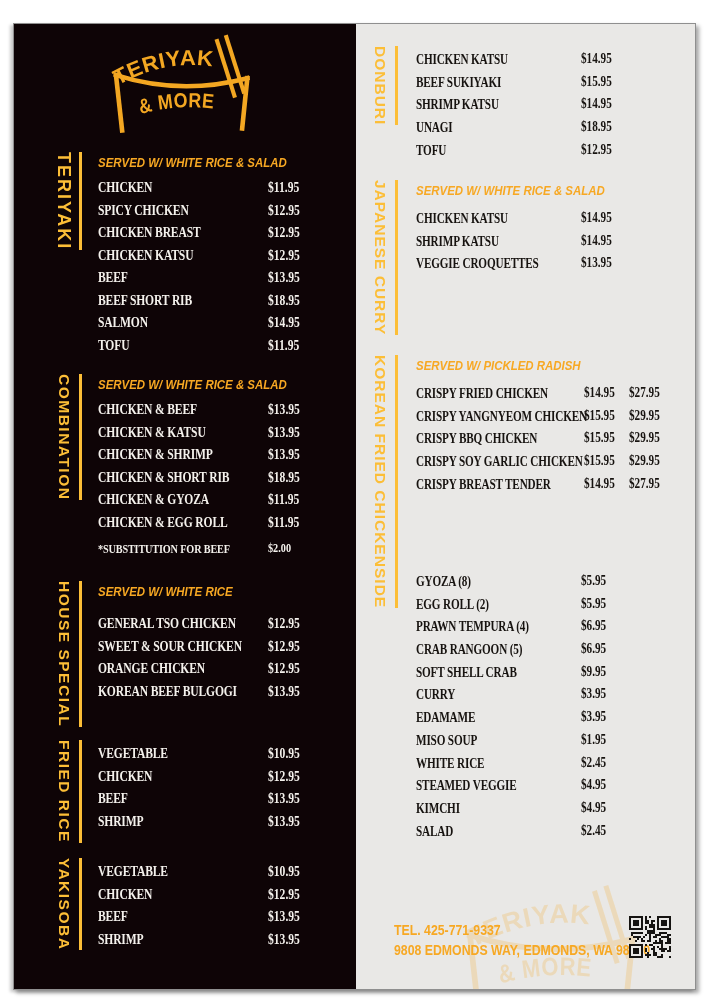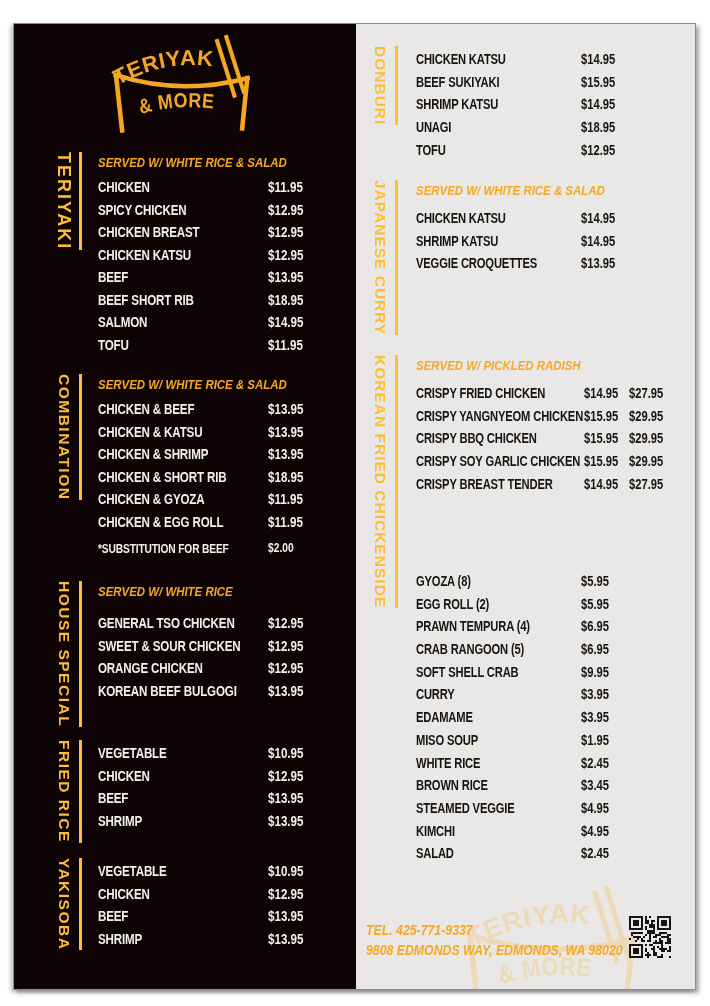--- a/index.html
+++ b/index.html
@@ -21,21 +21,21 @@
   .sec{position:absolute;width:260px;}
   .sec.left{left:84px;}
   .sec.right{left:402px;width:270px;}
 
   .sub{height:17px;line-height:17px;margin-bottom:5px;font-size:13px;font-weight:bold;
        font-style:italic;color:var(--accent);white-space:nowrap;
        transform:scaleX(.88);transform-origin:left;}
   .sec.right .sub{margin-bottom:8px;}
   .sec-house .sub{margin-bottom:12px;}
 
-  .row{position:relative;height:22.5px;line-height:22.5px;white-space:nowrap;}
+  .row{position:relative;height:22.5px;line-height:22.5px;white-space:nowrap;font-family:Liberation Serif, serif;}
   .sec.right .row{height:22.7px;line-height:22.7px;}
   .sec-kfc .row{height:21.6px;line-height:21.6px;}
   .sec-kfc .rows{margin-top:2px;}
   .iname{font-size:14.5px;font-weight:bold;letter-spacing:-.2px;display:inline-block;
          transform:scaleX(.8);transform-origin:left;}
   .iprice{position:absolute;left:170px;font-size:14.5px;font-weight:bold;display:inline-block;
           transform:scaleX(.8);transform-origin:left;}
   .sec.left .iname,.sec.left .iprice{color:var(--ink-light);}
   .sec.right .iname,.sec.right .iprice{color:var(--ink-dark);font-size:14px;}
   .sec.right .iprice{left:165px;}
@@ -51,21 +51,21 @@
   .vlabel{position:absolute;display:flex;align-items:stretch;top:-2px;}
   .sec.left .vlabel{left:-44px;}
   .sec.right .vlabel{left:-46px;}
   .vtext{writing-mode:vertical-rl;font-weight:bold;color:var(--accent2);
          font-size:15.5px;letter-spacing:1.5px;line-height:20px;}
   .sec-teriyaki .vtext{font-size:18px;letter-spacing:2px;}
   .sec.right .vtext{font-size:15.5px;letter-spacing:1px;}
   .sec-donburi .vtext,.sec-side .vtext{font-size:16px;letter-spacing:1.5px;}
   .vline{width:3px;background:var(--accent2);margin-left:5px;}
 
-  .footer{position:absolute;left:352px;top:896px;color:var(--accent);font-style:italic;}
+  .footer{position:absolute;left:380px;top:896px;color:var(--accent);}
   .footer div{height:20px;line-height:20px;font-size:15px;font-weight:bold;white-space:nowrap;
               transform:scaleX(.82);transform-origin:left;}
   .qr{position:absolute;left:615px;top:892px;width:42px;height:42px;}
 </style>
 </head>
 <body>
 
 <svg width="0" height="0" style="position:absolute">
   <symbol id="logo-sym" viewBox="0 0 200 115">
     <g stroke="#F3A722" fill="none" stroke-width="4.5" stroke-linecap="square">
@@ -227,21 +227,20 @@
     <div class="rows">
         <div class="row"><span class="iname">GYOZA (8)</span><span class="iprice">$5.95</span></div>
         <div class="row"><span class="iname">EGG ROLL (2)</span><span class="iprice">$5.95</span></div>
         <div class="row"><span class="iname">PRAWN TEMPURA (4)</span><span class="iprice">$6.95</span></div>
         <div class="row"><span class="iname">CRAB RANGOON (5)</span><span class="iprice">$6.95</span></div>
         <div class="row"><span class="iname">SOFT SHELL CRAB</span><span class="iprice">$9.95</span></div>
         <div class="row"><span class="iname">CURRY</span><span class="iprice">$3.95</span></div>
         <div class="row"><span class="iname">EDAMAME</span><span class="iprice">$3.95</span></div>
         <div class="row"><span class="iname">MISO SOUP</span><span class="iprice">$1.95</span></div>
         <div class="row"><span class="iname">WHITE RICE</span><span class="iprice">$2.45</span></div>
-        <div class="row"><span class="iname">BROWN RICE</span><span class="iprice">$3.45</span></div>
         <div class="row"><span class="iname">STEAMED VEGGIE</span><span class="iprice">$4.95</span></div>
         <div class="row"><span class="iname">KIMCHI</span><span class="iprice">$4.95</span></div>
         <div class="row"><span class="iname">SALAD</span><span class="iprice">$2.45</span></div>
       </div>
   </div>
 
   <div class="footer">
     <div>TEL. 425-771-9337</div>
     <div>9808 EDMONDS WAY, EDMONDS, WA 98020</div>
   </div>

